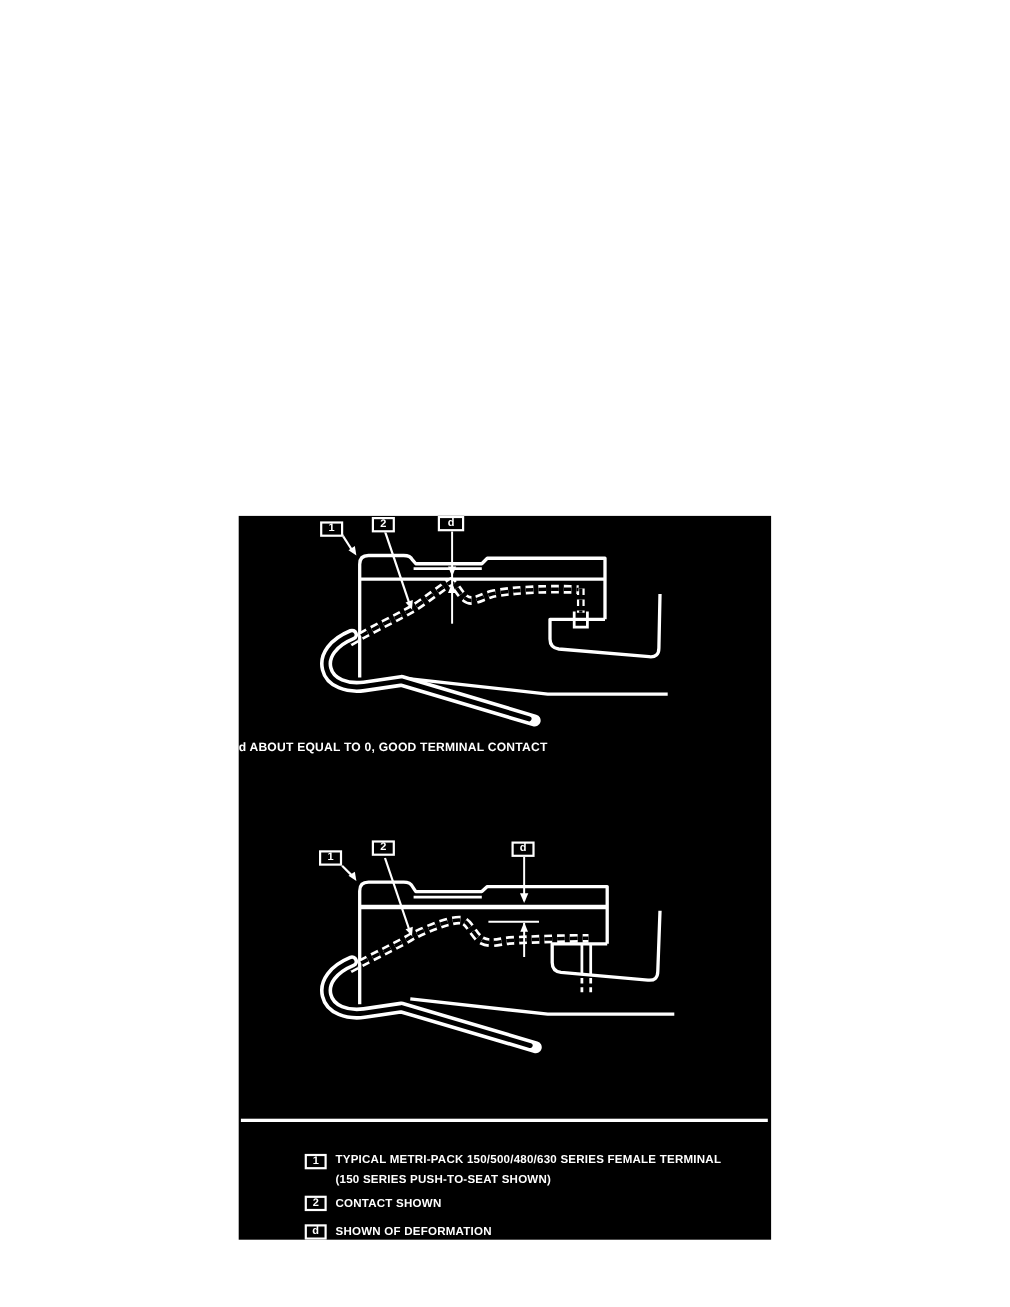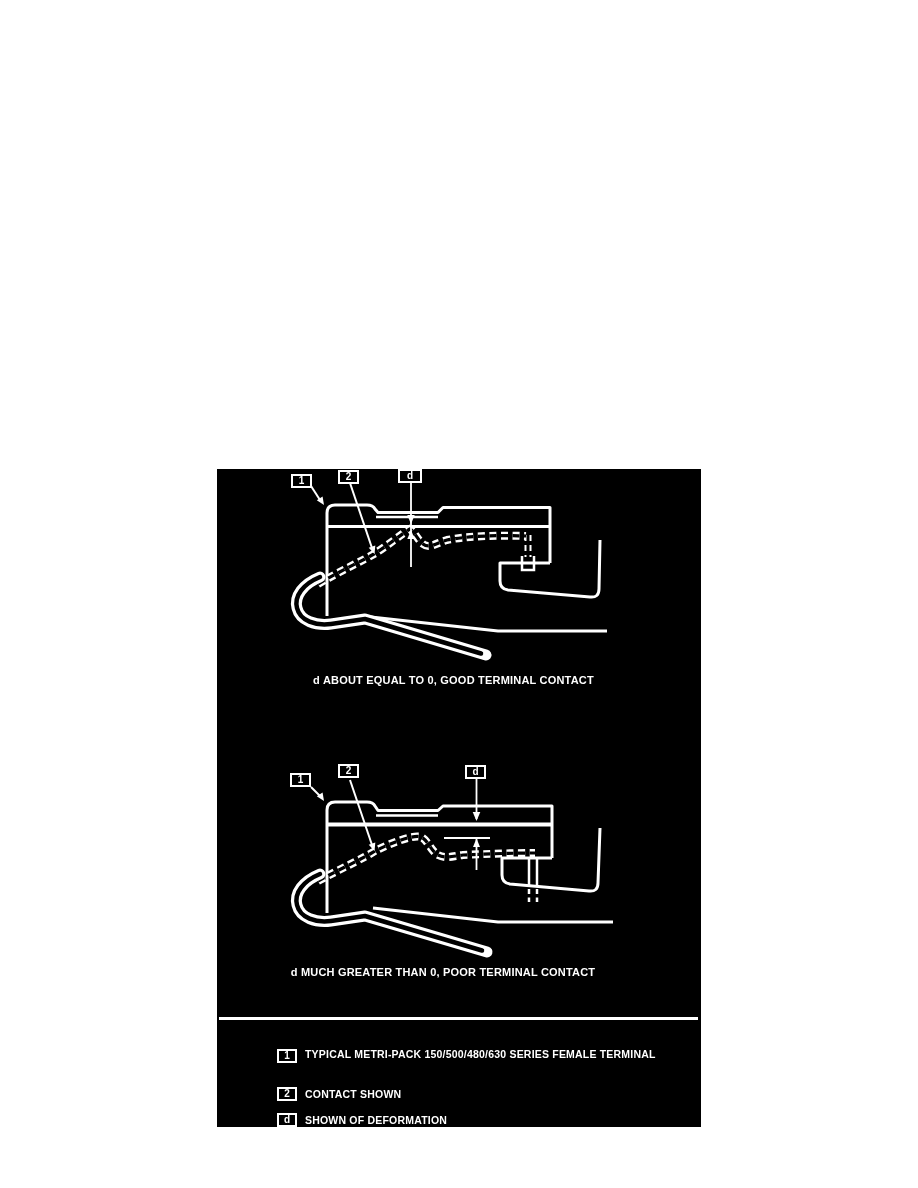--- a/index.html
+++ b/index.html
@@ -17,21 +17,21 @@
   .diag { position:absolute; left:0; width:486px; height:232px; overflow:visible; }
 
   .callout {
     position:absolute; box-sizing:border-box;
     width:21px; height:14px; border:2px solid #ffffff; background:#000000;
     color:#ffffff; font-size:10px; font-weight:bold; line-height:10px;
     display:flex; align-items:center; justify-content:center;
   }
   .caption {
     position:absolute; color:#ffffff; font-size:11px; font-weight:bold;
-    letter-spacing:0.2px; text-align:center; white-space:nowrap;
+    letter-spacing:0.2px; white-space:nowrap;
   }
   .divider { position:absolute; left:2px; top:548px; width:479px; height:3px; background:#ffffff; }
 
   .legend-row { position:absolute; left:60px; display:flex; align-items:flex-start; }
   .legend-key {
     flex:0 0 auto; box-sizing:border-box; width:20px; height:14px;
     border:2px solid #ffffff; background:#000000; color:#ffffff;
     font-size:10px; font-weight:bold; line-height:10px;
     display:flex; align-items:center; justify-content:center;
   }
@@ -131,30 +131,30 @@
     <div class="callout" style="left:73px; top:304px">
       <span>1</span>
     </div>
     <div class="callout" style="left:121px; top:295px">
       <span>2</span>
     </div>
     <div class="callout" style="left:248px; top:296px">
       <span>d</span>
     </div>
 
-    <div class="caption" style="top:497px; left:0; width:452px">d MUCH GREATER THAN 0, POOR TERMINAL CONTACT</div>
 
     <div class="divider"></div>
 
     <div class="legend-row" style="top:577px">
       <div class="legend-key">
         <span>1</span>
       </div>
       <div class="legend-label">
         <div>TYPICAL METRI-PACK 150/500/480/630 SERIES FEMALE TERMINAL</div>
+        <div>(150 SERIES PUSH-TO-SEAT SHOWN)</div>
       </div>
     </div>
 
     <div class="legend-row single" style="top:618px">
       <div class="legend-key">
         <span>2</span>
       </div>
       <div class="legend-label">
         <div>CONTACT SHOWN</div>
       </div>

